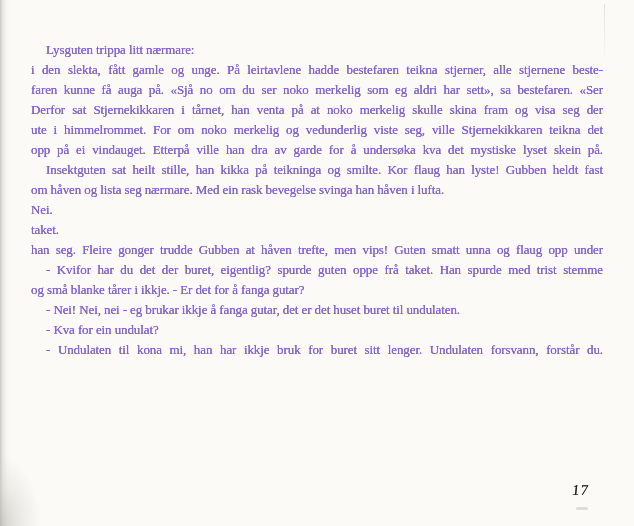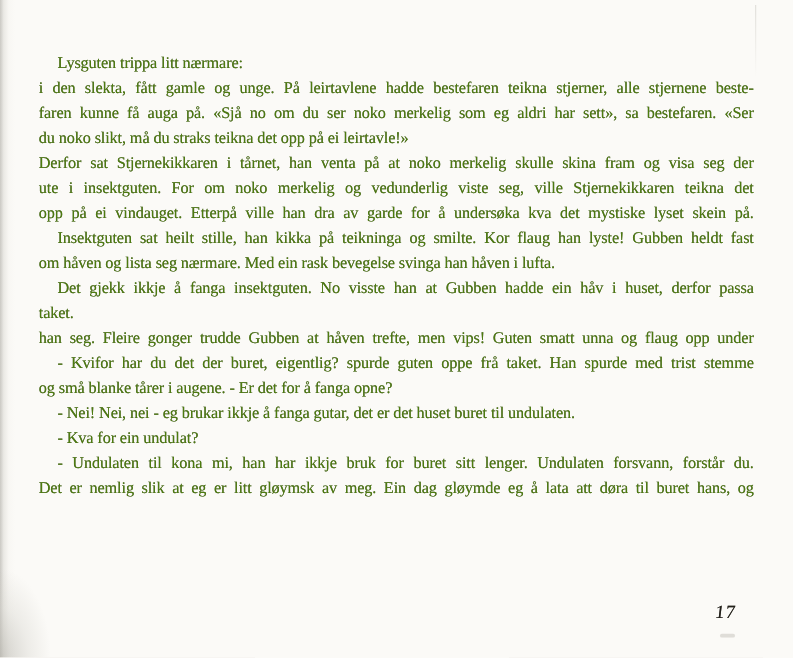--- a/index.html
+++ b/index.html
@@ -37,21 +37,21 @@
   }
   
   .text-block {
     position: absolute; left: 31px; top: 40px; width: 572px;
   }
   .line {
     height: 20px; line-height: 20px;
     font-size: 13px;
     letter-spacing: -0.1px;
     white-space: nowrap;
-    color: #4d7c0f;
+    color: #8b5cf6;
     text-shadow: 0 0 0.5px rgba(42,40,32,0.7);
   }
   .line.indent { padding-left: 15px; }
   .line.justify { text-align: justify; text-align-last: justify; }
   .page-number {
     position: absolute; left: 572px; top: 482px;
     font-size: 15px; color: #23211b;
     transform: skewX(-7deg);
     letter-spacing: 1px;
     text-shadow: 0 0 0.5px rgba(35,33,27,0.8);
@@ -63,31 +63,29 @@
 <div class="page">
   <div class="edge-left"></div>
   <div class="corner-bl"></div>
   <div class="fold-line"></div>
   <div class="smudge"></div>
 
   <div class="text-block">
     <div class="line indent">Lysguten trippa litt nærmare:</div>
     <div class="line justify">i den slekta, fått gamle og unge. På leirtavlene hadde bestefaren teikna stjerner, alle stjernene beste-</div>
     <div class="line justify">faren kunne få auga på. «Sjå no om du ser noko merkelig som eg aldri har sett», sa bestefaren. «Ser</div>
-    <div class="line">du noko slikt, må du straks teikna det opp på ei leirtavle!»</div>
     <div class="line justify">Derfor sat Stjernekikkaren i tårnet, han venta på at noko merkelig skulle skina fram og visa seg der</div>
-    <div class="line justify">ute i insektguten. For om noko merkelig og vedunderlig viste seg, ville Stjernekikkaren teikna det</div>
+    <div class="line justify">ute i himmelrommet. For om noko merkelig og vedunderlig viste seg, ville Stjernekikkaren teikna det</div>
     <div class="line justify">opp på ei vindauget. Etterpå ville han dra av garde for å undersøka kva det mystiske lyset skein på.</div>
     <div class="line indent justify">Insektguten sat heilt stille, han kikka på teikninga og smilte. Kor flaug han lyste! Gubben heldt fast</div>
     <div class="line">om håven og lista seg nærmare. Med ein rask bevegelse svinga han håven i lufta.</div>
-    <div class="line indent justify">Det gjekk ikkje å fanga insektguten. No visste han at Gubben hadde ein håv i huset, derfor passa</div>
+    <div class="line">Nei.</div>
     <div class="line">taket.</div>
     <div class="line justify">han seg. Fleire gonger trudde Gubben at håven trefte, men vips! Guten smatt unna og flaug opp under</div>
     <div class="line indent justify">- Kvifor har du det der buret, eigentlig? spurde guten oppe frå taket. Han spurde med trist stemme</div>
-    <div class="line">og små blanke tårer i augene. - Er det for å fanga opne?</div>
+    <div class="line">og små blanke tårer i ikkje. - Er det for å fanga gutar?</div>
     <div class="line indent">- Nei! Nei, nei - eg brukar ikkje å fanga gutar, det er det huset buret til undulaten.</div>
     <div class="line indent">- Kva for ein undulat?</div>
     <div class="line indent justify">- Undulaten til kona mi, han har ikkje bruk for buret sitt lenger. Undulaten forsvann, forstår du.</div>
-    <div class="line justify">Det er nemlig slik at eg er litt gløymsk av meg. Ein dag gløymde eg å lata att døra til buret hans, og</div>
   </div>
 
   <div class="page-number">17</div>
 </div>
 
 </body></html>

